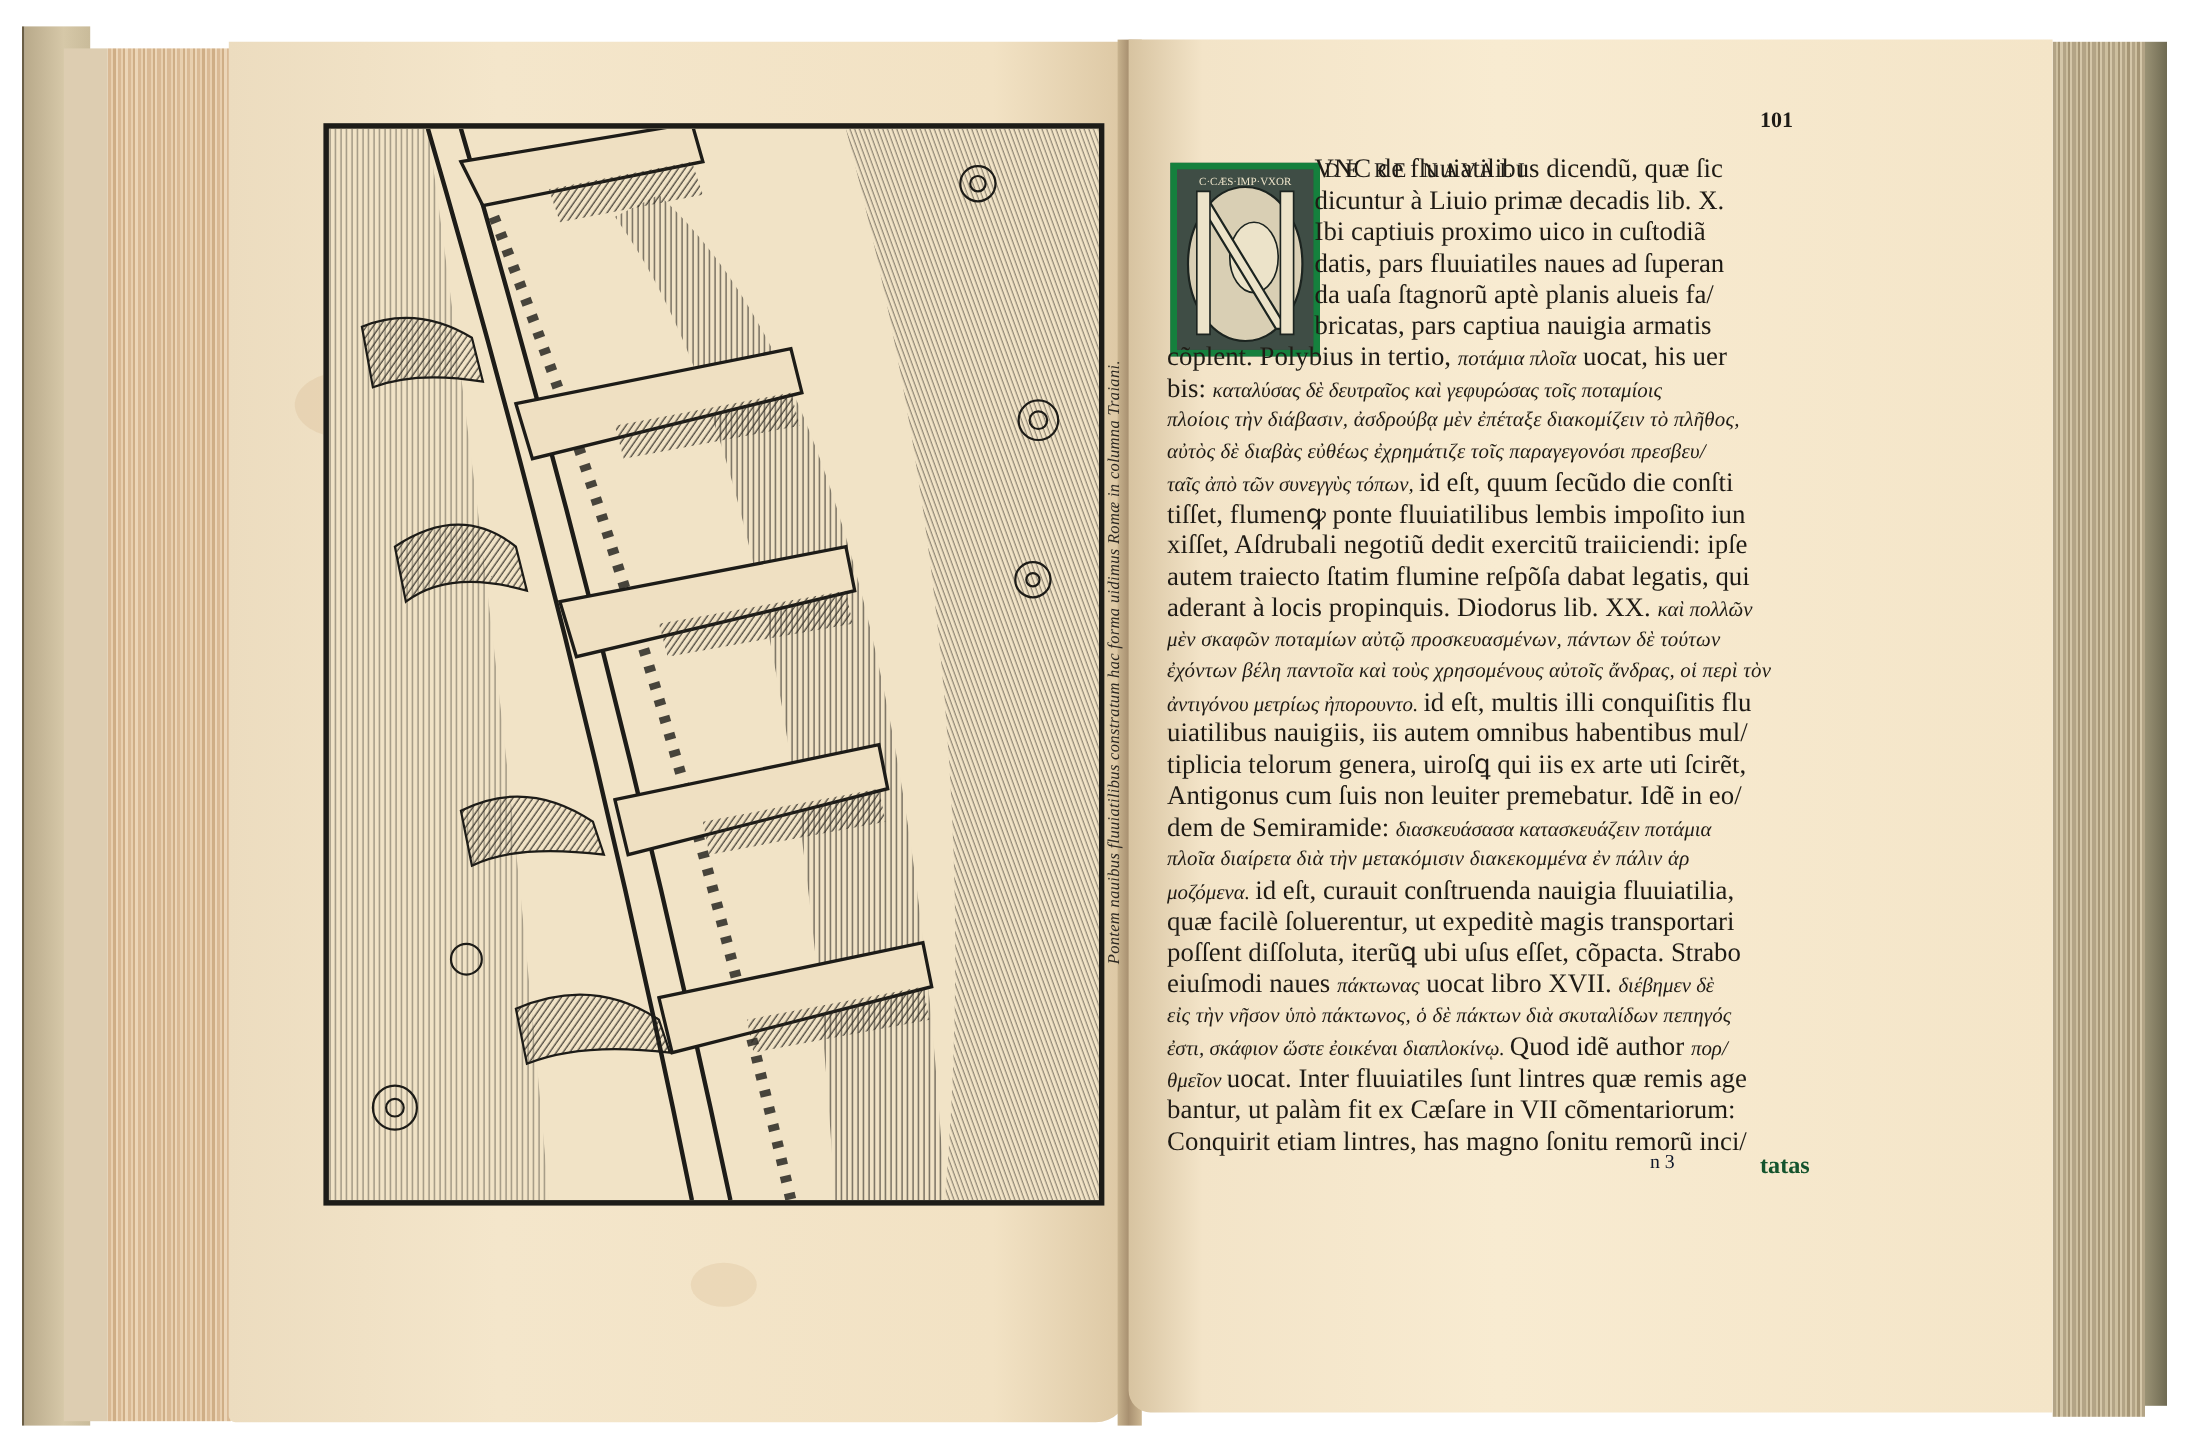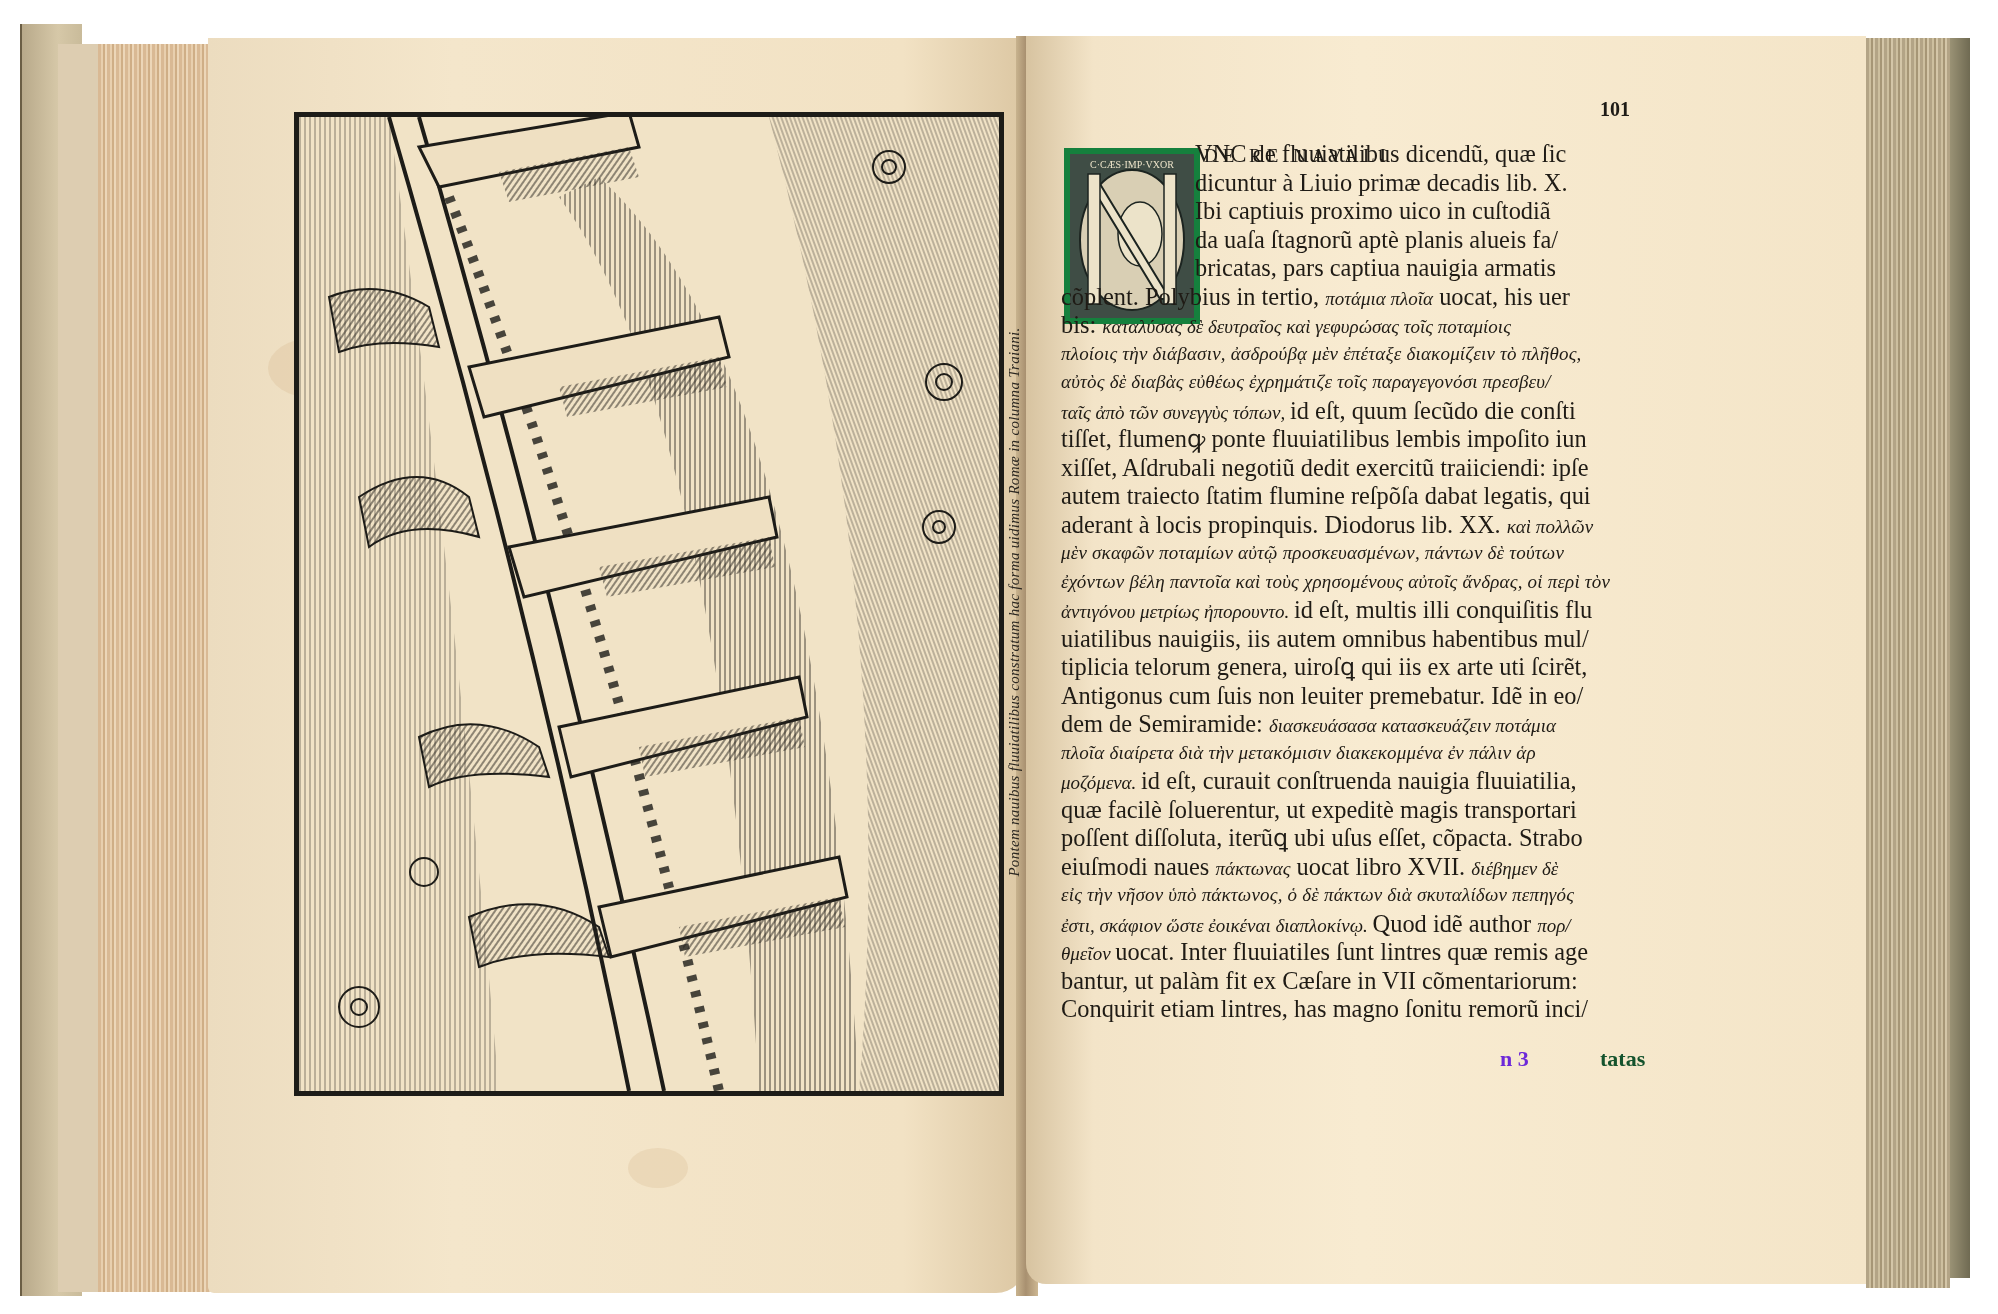--- a/index.html
+++ b/index.html
@@ -34,21 +34,21 @@
   .running-head{position:absolute;left:1204px;top:100px;font-size:19px;letter-spacing:5px;color:#1e1b16;margin-top:45px;}
   .page-number{position:absolute;left:1600px;top:98px;font-size:20px;color:#1e1b16;font-weight:bold;}
   .initial{position:absolute;left:1052px;top:148px;width:124px;height:164px;border:6px solid #15803d;
      background:#3b4a42;overflow:hidden;margin-left:12px;}
   .initial .letter{position:absolute;left:0;top:0;width:100%;height:100%;}
   .text-block{position:absolute;left:1048px;top:140px;width:590px;color:#1f1b15;font-size:24.4px;line-height:28.5px;margin-left:13px;}
   .line{white-space:nowrap;height:28.5px;overflow:visible;}
   .line.indent{padding-left:134px;}
   .line.greek{font-style:italic;font-size:19px;letter-spacing:0.2px;}
   .mixed .gk{font-style:italic;font-size:19px;}
-  .signature{position:absolute;left:1500px;top:1046px;font-size:22px;color:#6d28d9;font-weight:bold;}
+  .signature{position:absolute;left:1500px;top:1046px;font-size:18px;color:#0f172a;font-weight:normal;}
   .catchword{position:absolute;left:1600px;top:1046px;font-size:22px;color:#14532d;font-weight:bold;}
   .stain{position:absolute;border-radius:50%;background:rgba(200,160,110,0.18);}
 </style>
 </head>
 <body>
 
 <div class="book">
   <div class="cover-left"></div>
   <div class="edges-left-inner"></div>
   <div class="edges-left"></div>
@@ -142,20 +142,21 @@
       <path d="M18,20 L30,20 L30,150 L18,150 Z" fill="#ece3c9" stroke="#1c2420" stroke-width="1.5"></path>
       <path d="M94,20 L106,20 L106,150 L94,150 Z" fill="#ece3c9" stroke="#1c2420" stroke-width="1.5"></path>
       <text x="62" y="14" font-size="10" text-anchor="middle" fill="#ece3c9" font-family="Liberation Serif, serif">C·CÆS·IMP·VXOR</text>
     </svg>
   </div>
 
   <div class="text-block" id="text-block">
       <div class="line indent">VNC de fluuiatilibus dicendũ, quæ ſic</div>
       <div class="line indent">dicuntur à Liuio primæ decadis lib. X.</div>
       <div class="line indent">Ibi captiuis proximo uico in cuſtodiã</div>
+      <div class="line indent">datis, pars fluuiatiles naues ad ſuperan</div>
       <div class="line indent">da uaſa ſtagnorũ aptè planis alueis fa/</div>
       <div class="line indent">bricatas, pars captiua nauigia armatis</div>
       <div class="line mixed"><span>cõplent. Polybius in tertio, </span><span class="gk">ποτάμια πλοῖα</span><span> uocat, his uer</span></div>
       <div class="line mixed"><span>bis: </span><span class="gk">καταλύσας δὲ δευτραῖος καὶ γεφυρώσας τοῖς ποταμίοις</span></div>
       <div class="line greek">πλοίοις τὴν διάβασιν, ἀσδρούβᾳ μὲν ἐπέταξε διακομίζειν τὸ πλῆθος,</div>
       <div class="line greek">αὐτὸς δὲ διαβὰς εὐθέως ἐχρημάτιζε τοῖς παραγεγονόσι πρεσβευ/</div>
       <div class="line mixed"><span class="gk">ταῖς ἀπὸ τῶν συνεγγὺς τόπων, </span><span> id eſt, quum ſecũdo die conſti</span></div>
       <div class="line">tiſſet, flumenꝙ ponte fluuiatilibus lembis impoſito iun</div>
       <div class="line">xiſſet, Aſdrubali negotiũ dedit exercitũ traiiciendi: ipſe</div>
       <div class="line">autem traiecto ſtatim flumine reſpõſa dabat legatis, qui</div>

